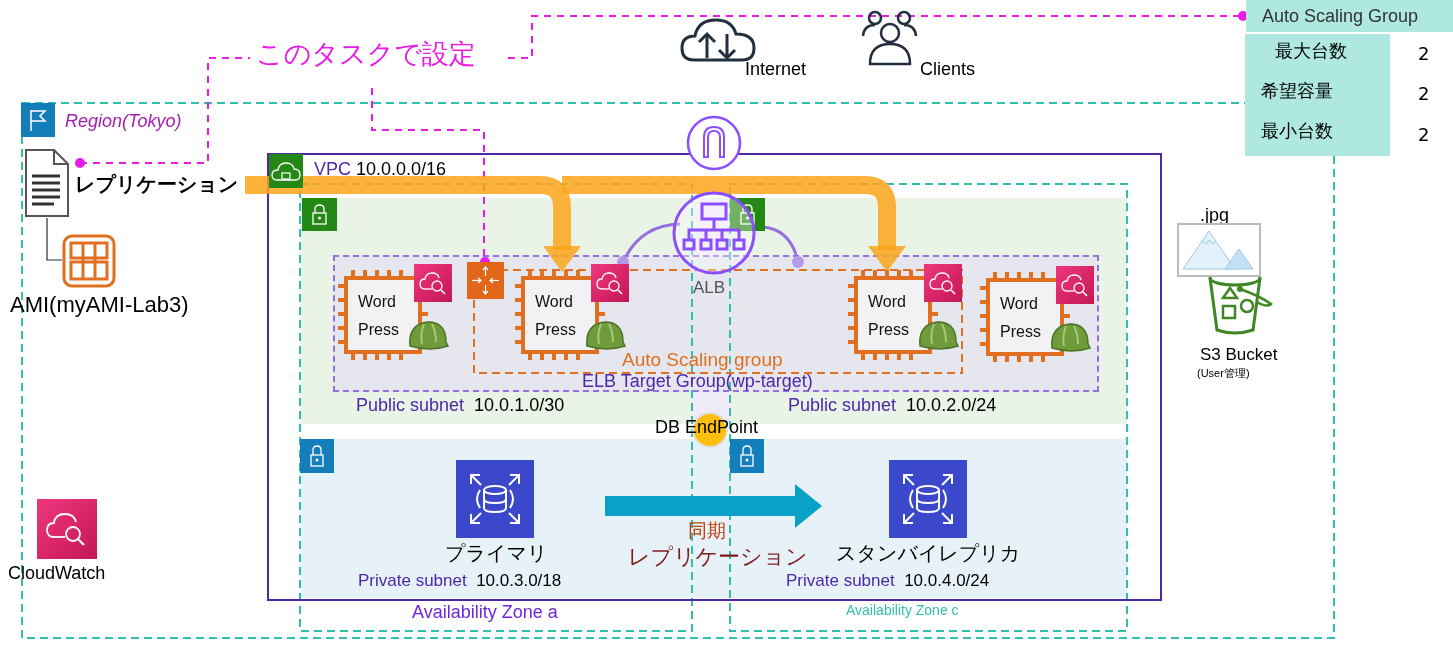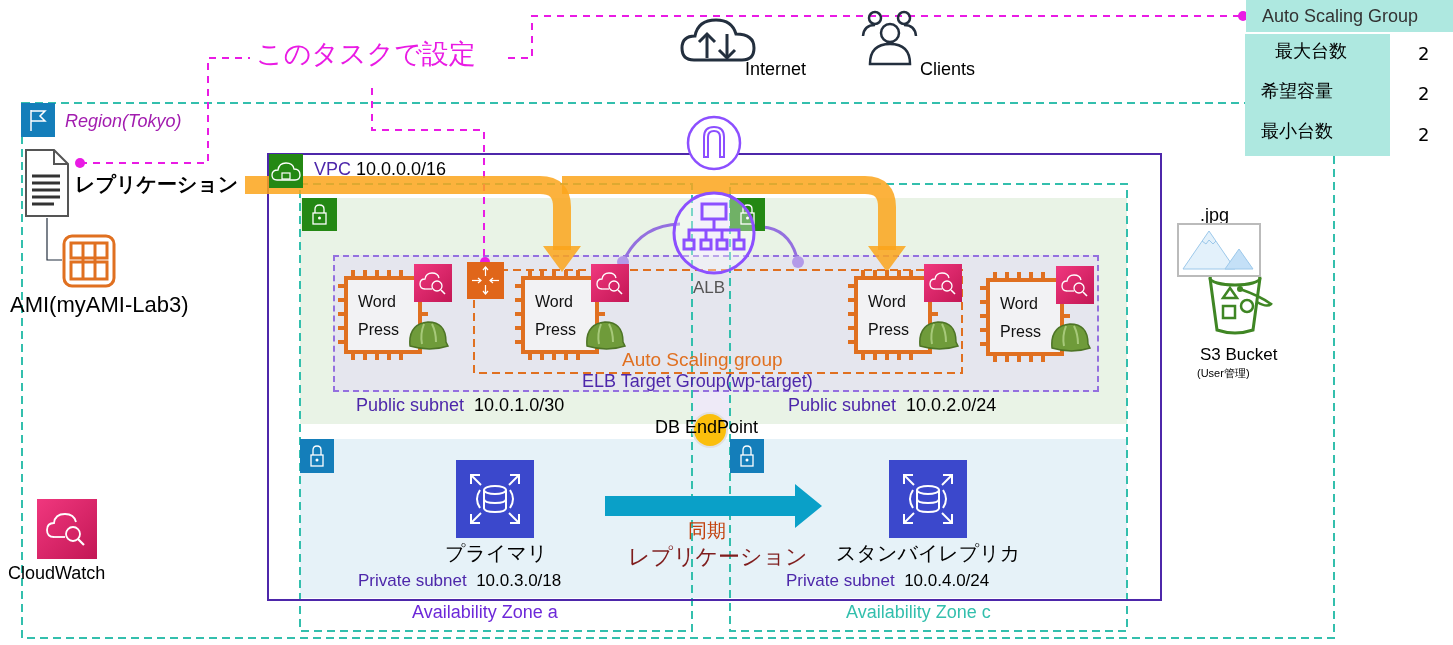--- a/index.html
+++ b/index.html
@@ -438,21 +438,21 @@
 <div class="abs txt" style="left:358px;top:572px;font-size:17px;font-family:'Liberation Sans',sans-serif;">
   <span style="color:#4d27aa;">Private subnet</span>&nbsp;
   <span>10.0.3.0/18</span>
 </div>
 <div class="abs txt" style="left:786px;top:572px;font-size:17px;font-family:'Liberation Sans',sans-serif;">
   <span style="color:#4d27aa;">Private subnet</span>&nbsp;
   <span>10.0.4.0/24</span>
 </div>
 
 <div class="abs txt" style="left:412px;top:603px;font-size:18px;color:#6d28d9;font-family:'Liberation Sans',sans-serif;">Availability Zone a</div>
-<div class="abs txt" style="left:846px;top:603px;font-size:18px;color:#33bfad;font-family:'Liberation Sans',sans-serif;">Availability Zone c</div>
+<div class="abs txt" style="left:846px;top:603px;font-size:14px;color:#33bfad;font-family:'Liberation Sans',sans-serif;">Availability Zone c</div>
 
 <div class="abs txt" style="left:1200px;top:206px;font-size:18px;font-family:'Liberation Sans',sans-serif;">.jpg</div>
 <svg class="abs" style="left:1205px;top:268px;" width="70" height="68" viewBox="0 0 70 68">
   <ellipse cx="30" cy="10" rx="25" ry="7" fill="none" stroke="#3f8624" stroke-width="3"></ellipse>
   <path d="M5,10 L12,62 Q30,68 48,62 L55,10" fill="none" stroke="#3f8624" stroke-width="3"></path>
   <polygon points="18,30 25,20 32,30" fill="none" stroke="#3f8624" stroke-width="2.5"></polygon>
   <rect x="18" y="38" width="12" height="12" fill="none" stroke="#3f8624" stroke-width="2.5"></rect>
   <circle cx="42" cy="38" r="6" fill="none" stroke="#3f8624" stroke-width="2.5"></circle>
   <path d="M35,21 Q55,28 66,36 Q62,40 52,34" fill="none" stroke="#3f8624" stroke-width="2.5"></path>
   <circle cx="35" cy="21" r="3" fill="#3f8624"></circle>

